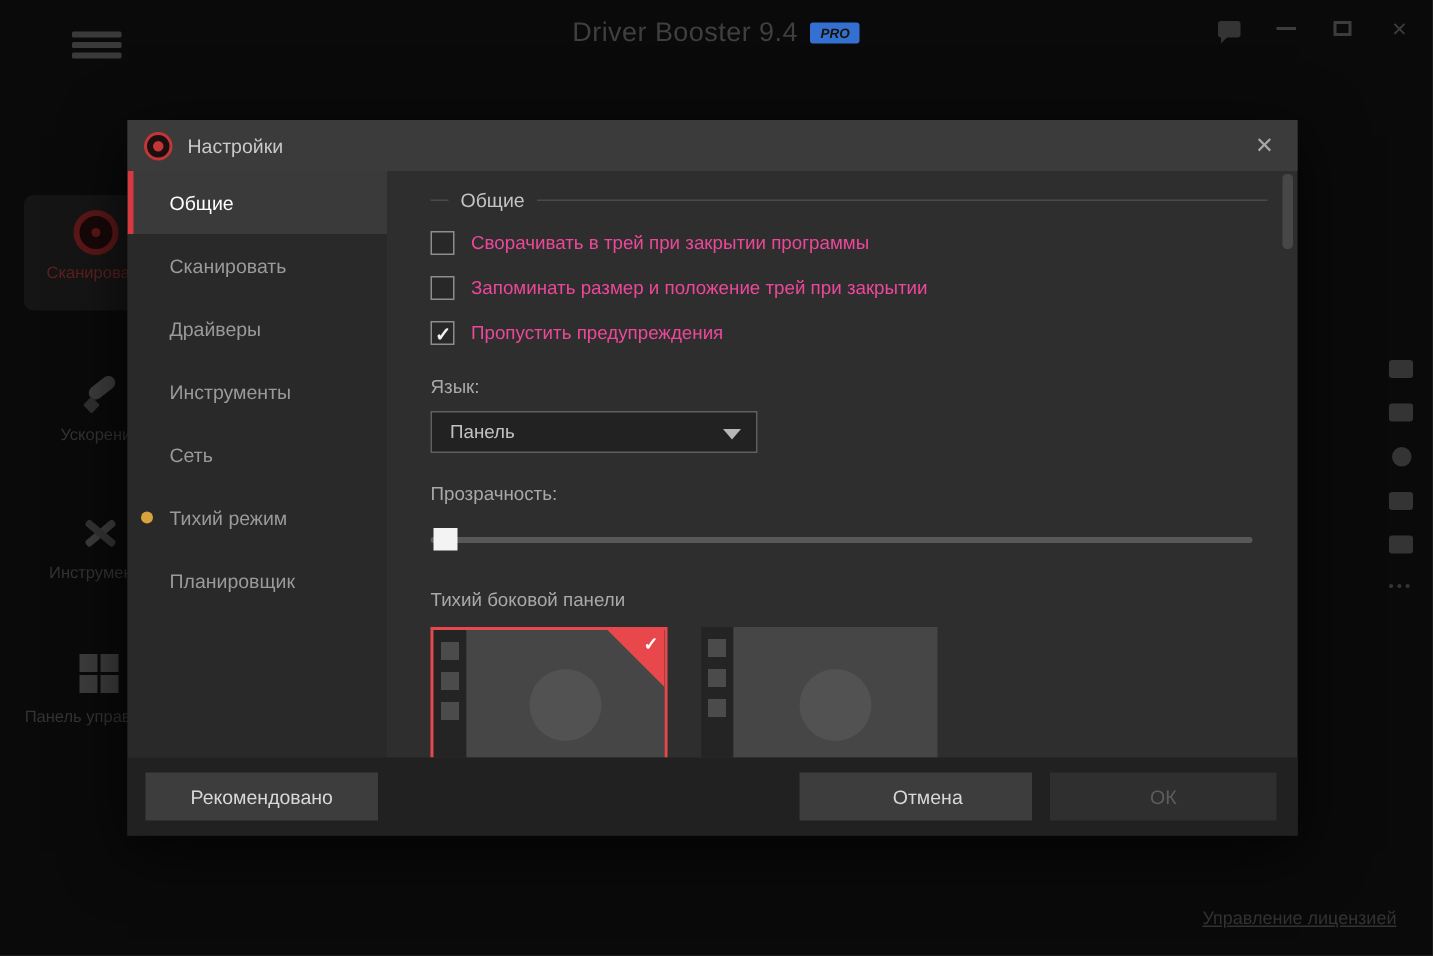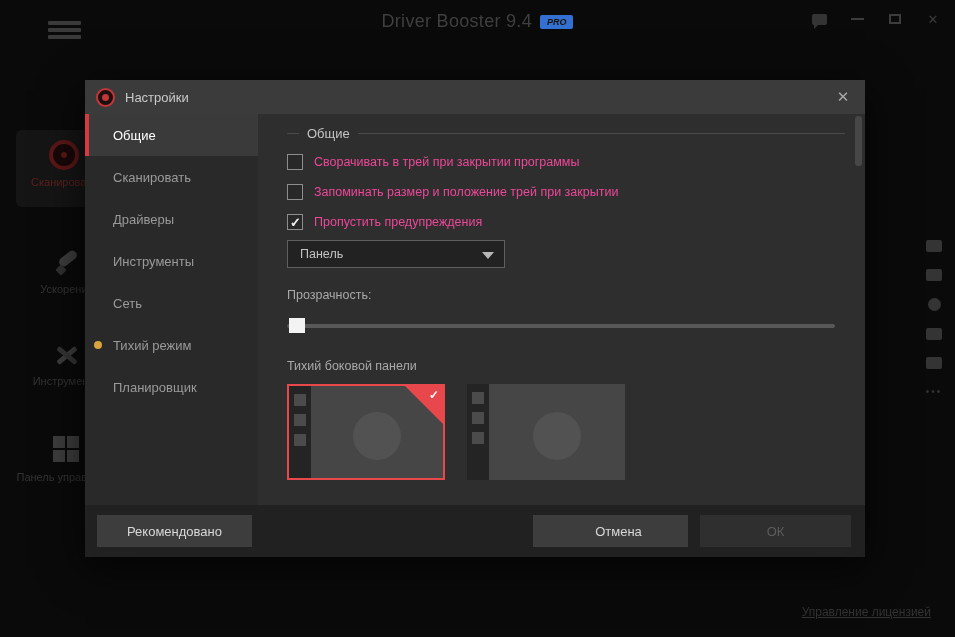--- a/index.html
+++ b/index.html
@@ -200,20 +200,21 @@
       </div>
       <div class="cb-row">
         <span class="cb-box"></span>
         <span class="cb-lbl">Запоминать размер и положение трей при закрытии</span>
       </div>
       <div class="cb-row">
         <span class="cb-box checked"></span>
         <span class="cb-lbl">Пропустить предупреждения</span>
       </div>
 
+      <div class="fld-lbl">Язык:</div>
       <div class="select">
         <span>Панель</span>
         <span class="arrow"></span>
       </div>
 
       <div class="fld-lbl">Прозрачность:</div>
       <div class="slider">
         <span class="track"></span>
         <span class="thumb"></span>
       </div>

